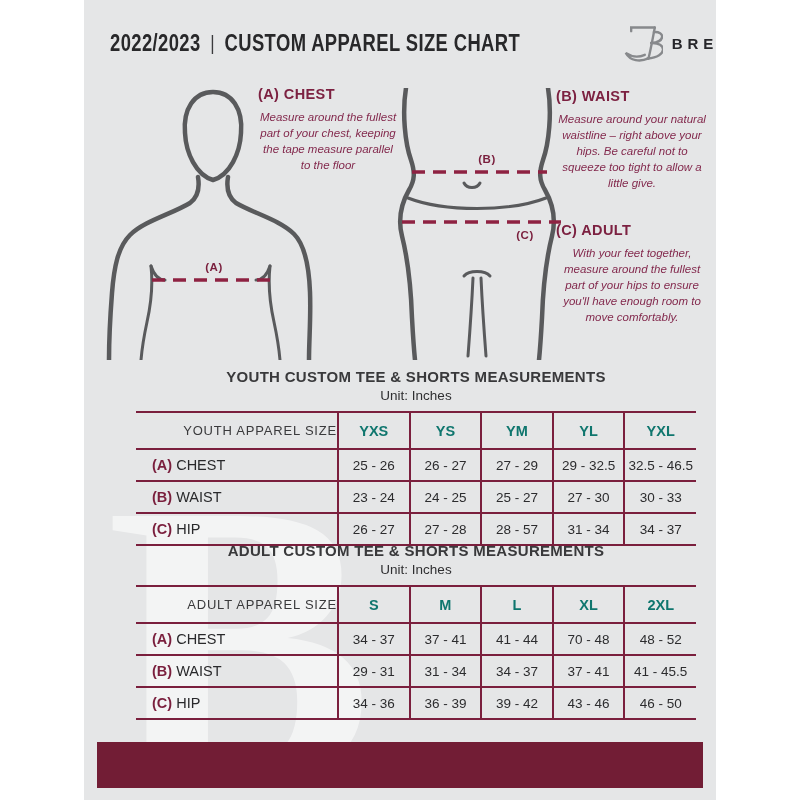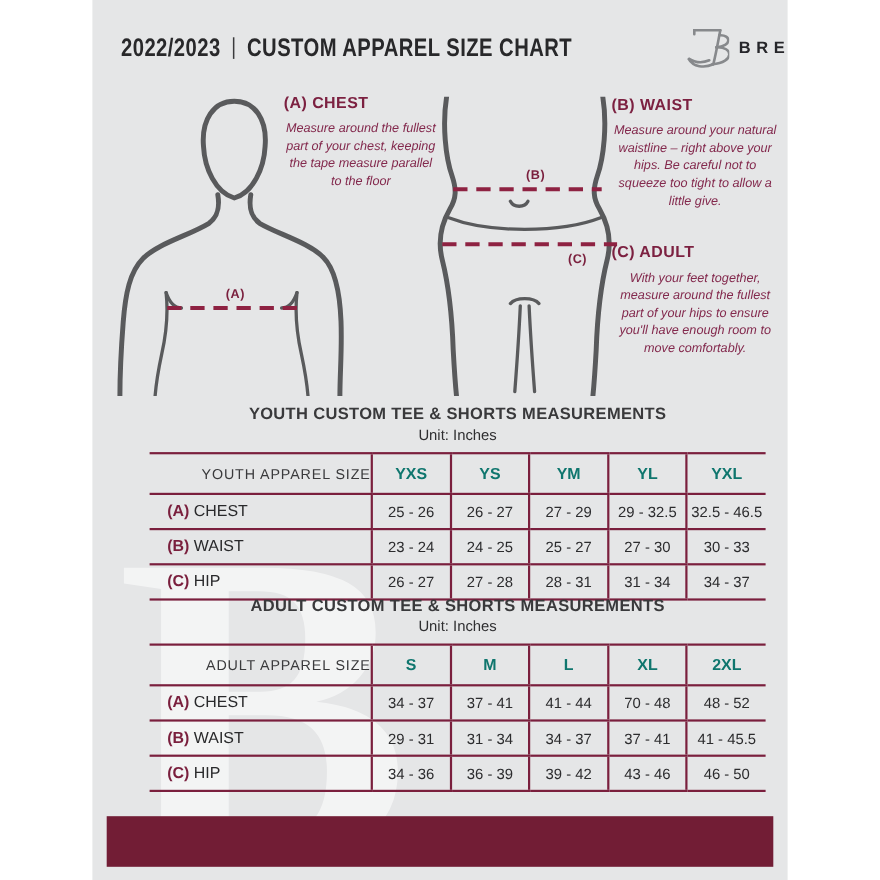--- a/index.html
+++ b/index.html
@@ -163,21 +163,21 @@
         <td class="val">23 - 24</td>
         <td class="val">24 - 25</td>
         <td class="val">25 - 27</td>
         <td class="val">27 - 30</td>
         <td class="val">30 - 33</td>
       </tr>
       <tr>
         <td class="row-head"><span class="marker">(C)</span> <span>HIP</span></td>
         <td class="val">26 - 27</td>
         <td class="val">27 - 28</td>
-        <td class="val">28 - 31</td>
+        <td class="val">28 - 57</td>
         <td class="val">31 - 34</td>
         <td class="val">34 - 37</td>
       </tr>
     </tbody>
       </table>
   </div>
 
   <div id="adult-section" class="table-section">
     <p class="tbl-title">ADULT CUSTOM TEE &amp; SHORTS MEASUREMENTS</p>
     <p class="tbl-unit">Unit: Inches</p>

